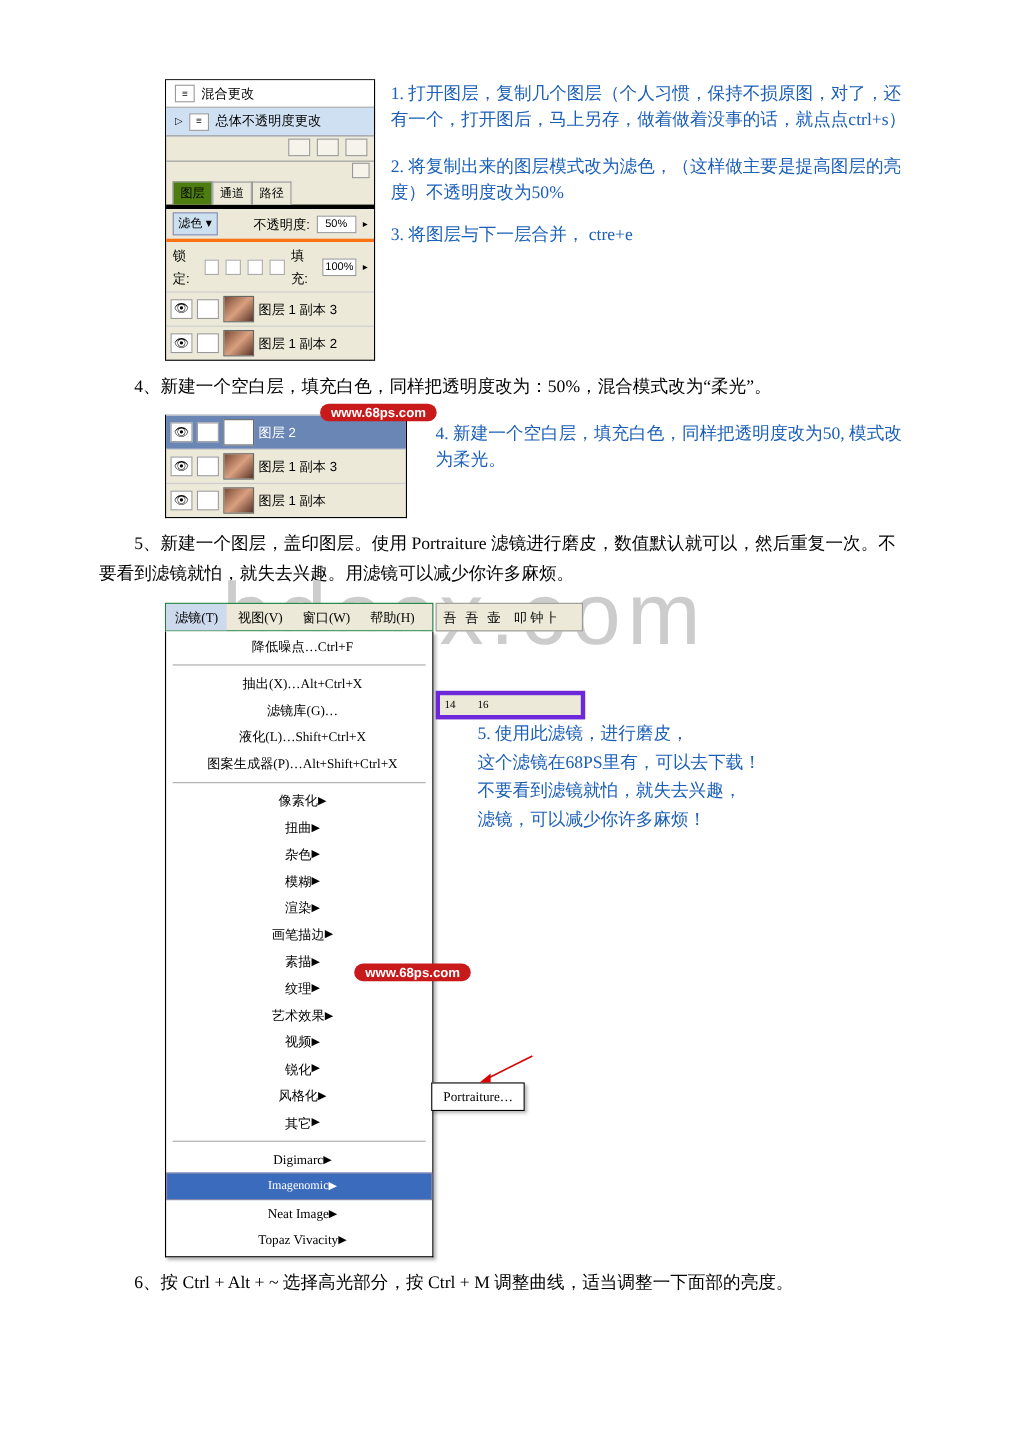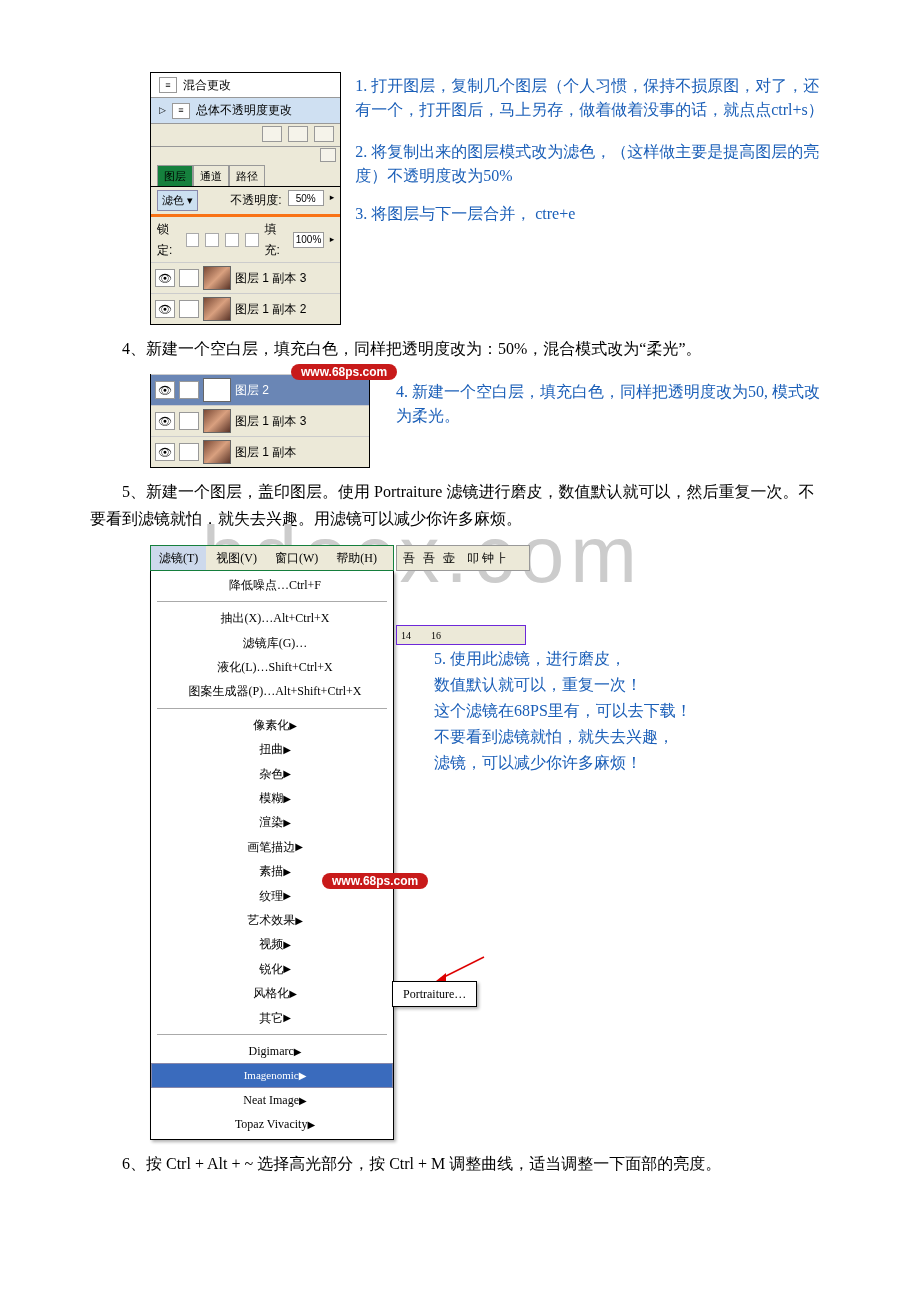--- a/index.html
+++ b/index.html
@@ -7,21 +7,21 @@
 .fig-row{display:flex;align-items:flex-start}
 .panel{border:1px solid #000;background:#ece9d8;font-family:Tahoma,SimSun,sans-serif;font-size:12px;color:#000}
 .p1{width:245px}
 .pr{padding:2px 8px;border-bottom:1px solid #999;display:flex;align-items:center;gap:6px}
 .prH{background:#fff}
 .iconbox{width:16px;height:14px;border:1px solid #999;background:#fff;font-size:9px;display:flex;align-items:center;justify-content:center}
 .rowbtns{display:flex;justify-content:flex-end;gap:6px;padding:2px 6px 4px;border-bottom:1px solid #999}
 .tbbtn{width:18px;height:14px;border:1px solid #999;background:#f5f3ea}
 .tabs{display:flex;gap:0;padding:2px 6px 0}
 .tab{background:#ece9d8;border:1px solid #999;border-bottom:none;padding:1px 6px;font-size:11px}
-.controls{display:flex;align-items:flex-start;gap:6px;padding:3px 6px;border-top:1px solid #000000}
+.controls{display:flex;align-items:center;gap:6px;padding:3px 6px;border-top:4px solid #000000}
 .sel{background:#cce0f0;border:1px solid #88a;padding:0 4px;font-size:11px}
 .ibox{width:34px;height:14px;border:1px solid #999;background:#fff;font-size:10px;display:flex;align-items:center;justify-content:center}
 .lock{display:flex;gap:6px;align-items:center;padding:2px 6px;border-top:3px solid #f97316}
 .lk{width:14px;height:12px;border:1px solid #aaa;background:#fff}
 .lrow{display:flex;align-items:center;gap:4px;padding:3px 4px;border-top:1px solid #ccc}
 .eye{width:18px;height:16px;border:1px solid #999;background:#fff;font-size:11px;display:flex;align-items:center;justify-content:center}
 .brush{width:18px;height:16px;border:1px solid #999;background:#fff}
 .thumb{width:26px;height:22px;border:1px solid #666;background:linear-gradient(135deg,#7a4a36 0%,#d9a07f 50%,#5a3428 100%)}
 .thumbW{background:#fff}
 .selrow{background:#6a86b5;color:#fff}
@@ -30,21 +30,21 @@
 .watermark{position:absolute;background:#c81a1a;color:#fff;font:bold 12px Arial;border-radius:12px;padding:1px 10px}
 .menubar{display:flex;gap:2px;background:#ece9d8;border:1px solid #15803d;font-size:12px}
 .menu-hd{padding:2px 8px}
 .menucol{border:1px solid #000;border-top:none;background:#fff;width:242px;font-size:12px;box-shadow:2px 2px 3px rgba(0,0,0,0.3)}
 .msec{padding:2px 0}
 .mrow{display:flex;justify-content:center;padding:2px 12px 2px 18px;align-items:center}
 .mrow.sel{background:#3a6bbd;color:#fff}
 .mrow .arr{font-size:10px}
 .msep{border-top:1px solid #aaa;margin:2px 6px}
 .submenu{border:1px solid #000;background:#fff;padding:2px 10px;font-size:12px;margin-left:-1px;margin-top:0;box-shadow:2px 2px 3px rgba(0,0,0,0.3);white-space:nowrap}
-.ruler{border:1px solid #6d28d9;background:#ece9d8;height:18px;width:120px;margin-left:2px;font-size:10px;display:flex;align-items:flex-end;padding:0 4px;gap:20px}
+.ruler{border:4px solid #6d28d9;background:#ece9d8;height:18px;width:120px;margin-left:2px;font-size:10px;display:flex;align-items:flex-end;padding:0 4px;gap:20px}
 .bigwm{position:absolute;font:80px Arial;color:#ccc;letter-spacing:6px;z-index:0;pointer-events:none}
 .tools3{display:flex;gap:8px;align-items:center;border:1px solid #999;background:#ece9d8;padding:2px 6px;font-size:12px;width:120px;margin-left:2px;margin-bottom:2px}
 .para{text-indent:2em;margin:10px 0}
 .fig3wrap{position:relative}
 .fig1pos{position:relative}
 </style>
 </head>
 <body>
 
 <div class="fig fig1pos">
@@ -63,21 +63,21 @@
    <div class="rowbtns">
      <span class="tbbtn"></span>
      <span class="tbbtn"></span>
      <span class="tbbtn"></span>
    </div>
 
    <div style="display:flex;justify-content:flex-end;padding:1px 4px">
           <span class="tbbtn" style="width:14px;height:12px"></span>
         </div>
    <div class="tabs">
-     <span class="tab" style="background:#15803d">图层</span>
+     <span class="tab" style="background:#4d7c0f">图层</span>
      <span class="tab">通道</span>
      <span class="tab">路径</span>
    </div>
    <div class="controls">
      <span class="sel"><span>滤色</span> <span>▾</span></span>
      <span style="margin-left:auto">不透明度:</span>
      <span class="ibox">50%</span>
      <span style="font-size:9px">▸</span>
    </div>
    <div class="lock">
@@ -264,21 +264,20 @@
        <span>壶</span>
        <span style="margin-left:4px">叩 钟 ⺊</span>
      </div>
      <div style="height:52px"></div>
      <div class="ruler">
        <span>14</span>
             <span>16</span>
      </div>
      <div class="annot" style="padding-left:40px;">
        <p>5. 使用此滤镜，进行磨皮，</p>
-       <p>数值默认就可以，重复一次！</p>
        <p>这个滤镜在68PS里有，可以去下载！</p>
        <p>不要看到滤镜就怕，就失去兴趣，</p>
        <p>滤镜，可以减少你许多麻烦！</p>
      </div>
    </div>
   </div>
  </div>
 
  <span class="watermark" style="top:328px;left:172px;z-index:3">www.68ps.com</span>
  <div style="position:absolute;top:436px;left:243px;z-index:2;display:flex;align-items:flex-end">

